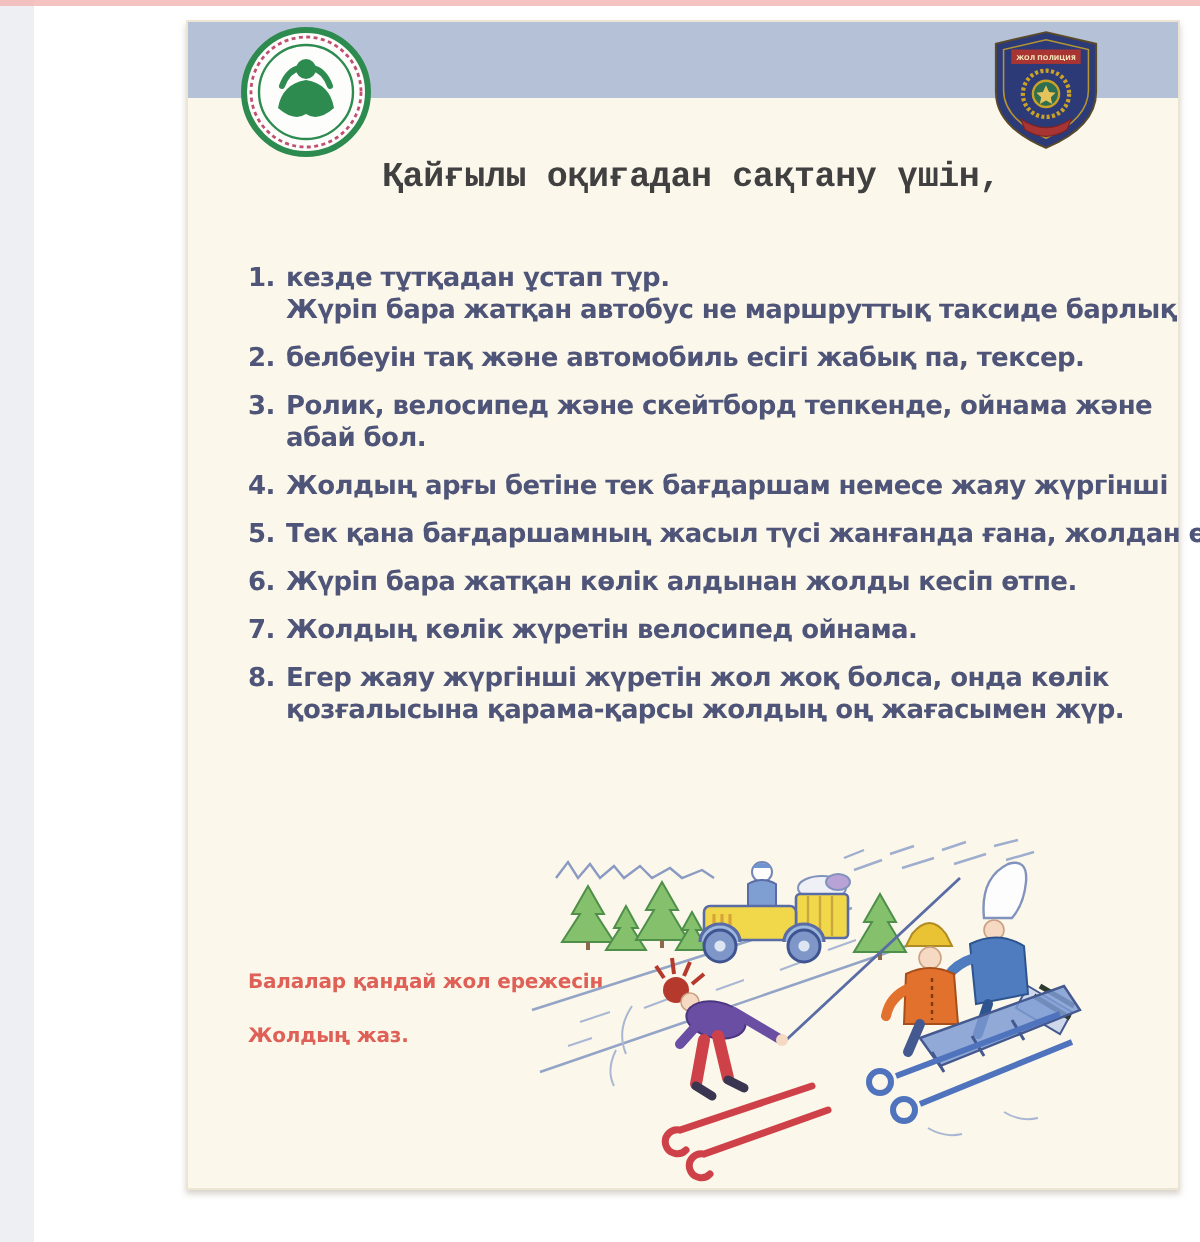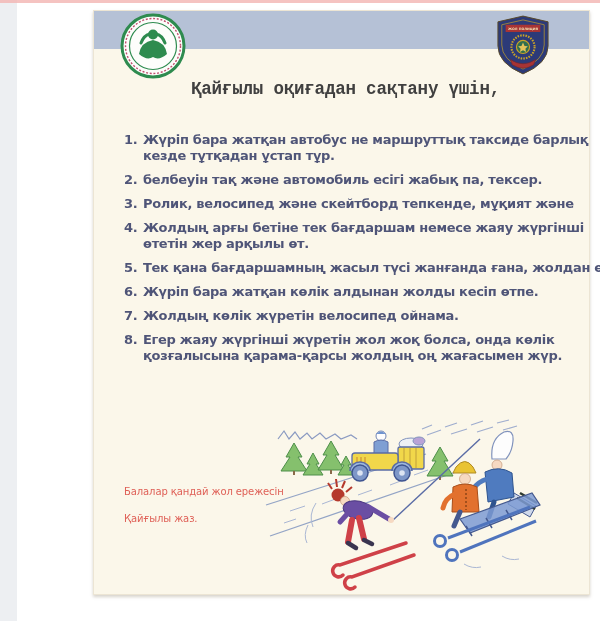--- a/index.html
+++ b/index.html
@@ -23,21 +23,21 @@
            letter-spacing:-0.2px;font-family:Liberation Mono, monospace; }
 
   .rules { position:absolute; top:121px; left:30px; width:462px;
            color:#4f5578; font-size:13px; font-weight:bold; letter-spacing:-0.3px; }
   .rule  { display:flex; margin-bottom:8px; line-height:16px; }
   .rule .num { flex:0 0 19px; }
   .rule .txt { flex:1; }
   .ln { display:block; white-space:nowrap; }
 
   .question { position:absolute; left:30px; top:474px; color:#df6057;
-              font-size:10px; font-weight:normal; line-height:13px; letter-spacing:-0.1px; }
+              font-size:10px; font-weight:bold; line-height:13px; letter-spacing:-0.1px; }
   .question .prompt { margin-top:14px; }
 
   .illustration { position:absolute; left:170px; top:398px; width:280px; height:185px; }
 </style>
 </head>
 <body>
 
 <div class="page">
   <div class="left-strip"></div>
   <div class="top-edge"></div>
@@ -69,41 +69,41 @@
     </svg>
 
     <div class="title">
       <div>Қайғылы оқиғадан сақтану үшін,</div>
     </div>
 
     <div class="rules">
       <div class="rule">
         <span class="num">1.</span>
         <span class="txt">
+          <span class="ln">кезде тұтқадан ұстап тұр.</span>
           <span class="ln">Жүріп бара жатқан автобус не маршруттық таксиде барлық</span>
-          <span class="ln">кезде тұтқадан ұстап тұр.</span>
         </span>
       </div>
       <div class="rule">
         <span class="num">2.</span>
         <span class="txt">
           <span class="ln">белбеуін тақ және автомобиль есігі жабық па, тексер.</span>
         </span>
       </div>
       <div class="rule">
         <span class="num">3.</span>
         <span class="txt">
-          <span class="ln">Ролик, велосипед және скейтборд тепкенде, мұқият және</span>
+          <span class="ln">Ролик, велосипед және скейтборд тепкенде, ойнама және</span>
+          <span class="ln">абай бол.</span>
         </span>
       </div>
       <div class="rule">
         <span class="num">4.</span>
         <span class="txt">
           <span class="ln">Жолдың арғы бетіне тек бағдаршам немесе жаяу жүргінші</span>
-          <span class="ln">өтетін жер арқылы өт.</span>
         </span>
       </div>
       <div class="rule">
         <span class="num">5.</span>
         <span class="txt">
           <span class="ln">Тек қана бағдаршамның жасыл түсі жанғанда ғана, жолдан өт.</span>
         </span>
       </div>
       <div class="rule">
         <span class="num">6.</span>
@@ -121,21 +121,21 @@
         <span class="num">8.</span>
         <span class="txt">
           <span class="ln">Егер жаяу жүргінші жүретін жол жоқ болса, онда көлік</span>
           <span class="ln">қозғалысына қарама-қарсы жолдың оң жағасымен жүр.</span>
         </span>
       </div>
     </div>
 
     <div class="question">
       <div>Балалар қандай жол ережесін</div>
-      <div class="prompt">Қайғылы жаз.</div>
+      <div class="prompt">Жолдың жаз.</div>
     </div>
 
     <svg class="illustration" viewBox="0 0 280 185">
       <g stroke="#8a9ac2" stroke-width="1.2" fill="none">
         <path d="M14,30 l6,-8 5,8 6,-7 5,7 7,-6 5,6 8,-6 6,6 9,-5 6,5 10,-4 6,4"></path>
         <path d="M158,20 l10,-4 M163,26 l14,-5 M181,18 l12,-4 M187,25 l16,-5 M207,16 l12,-4 M213,23 l16,-5 M233,14 l12,-3 M239,21 l14,-4" stroke="#9fadce"></path>
       </g>
 
       <g stroke="#93a4c6" stroke-width="1.3" fill="none">
         <path d="M2,96 L162,45"></path>

